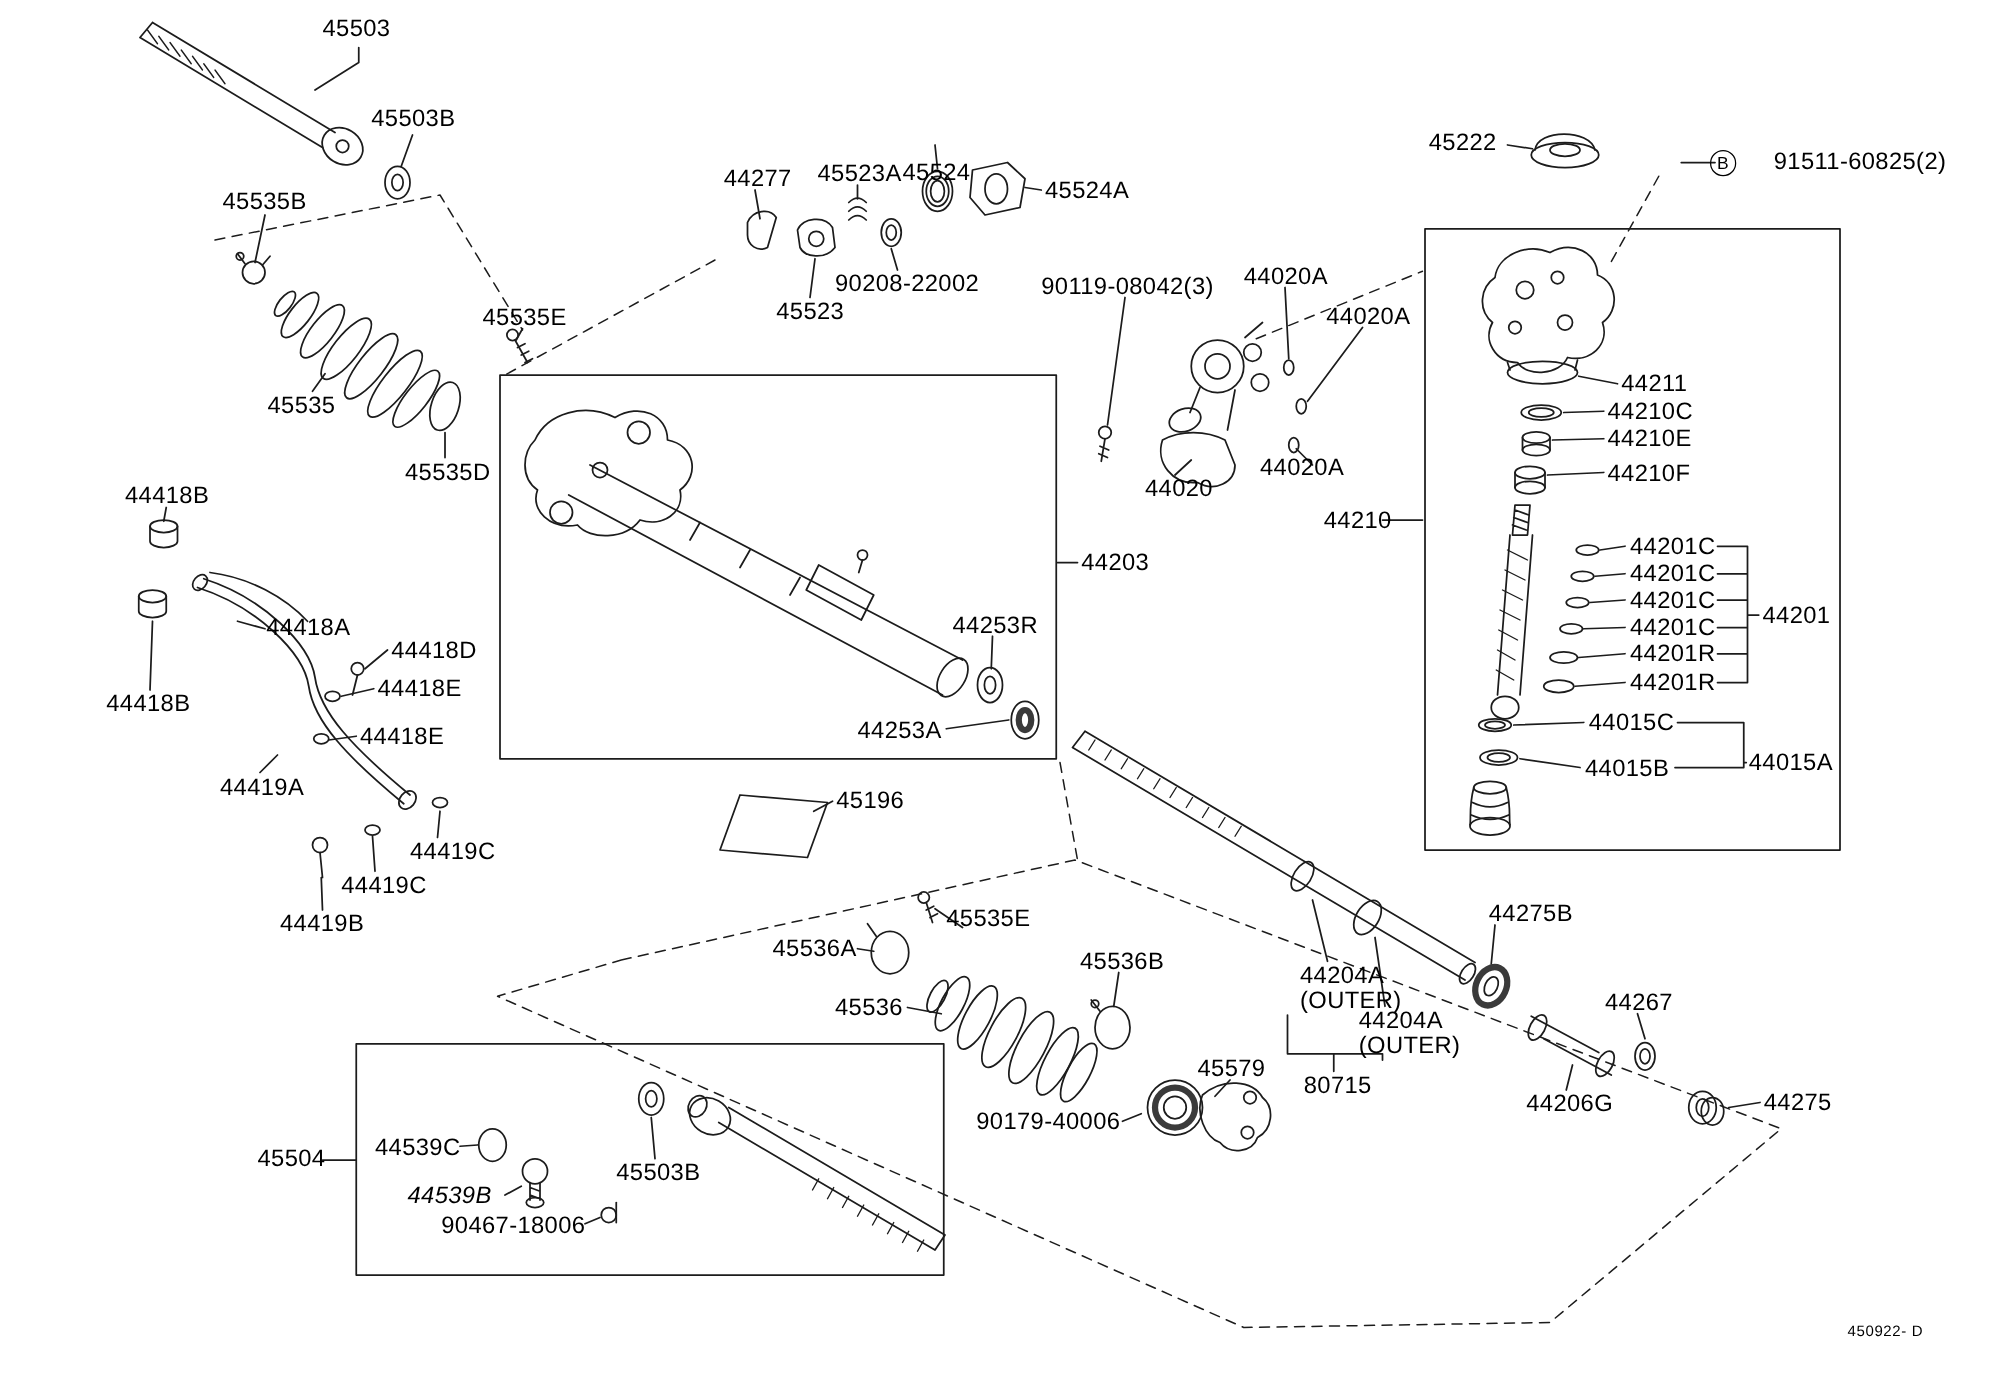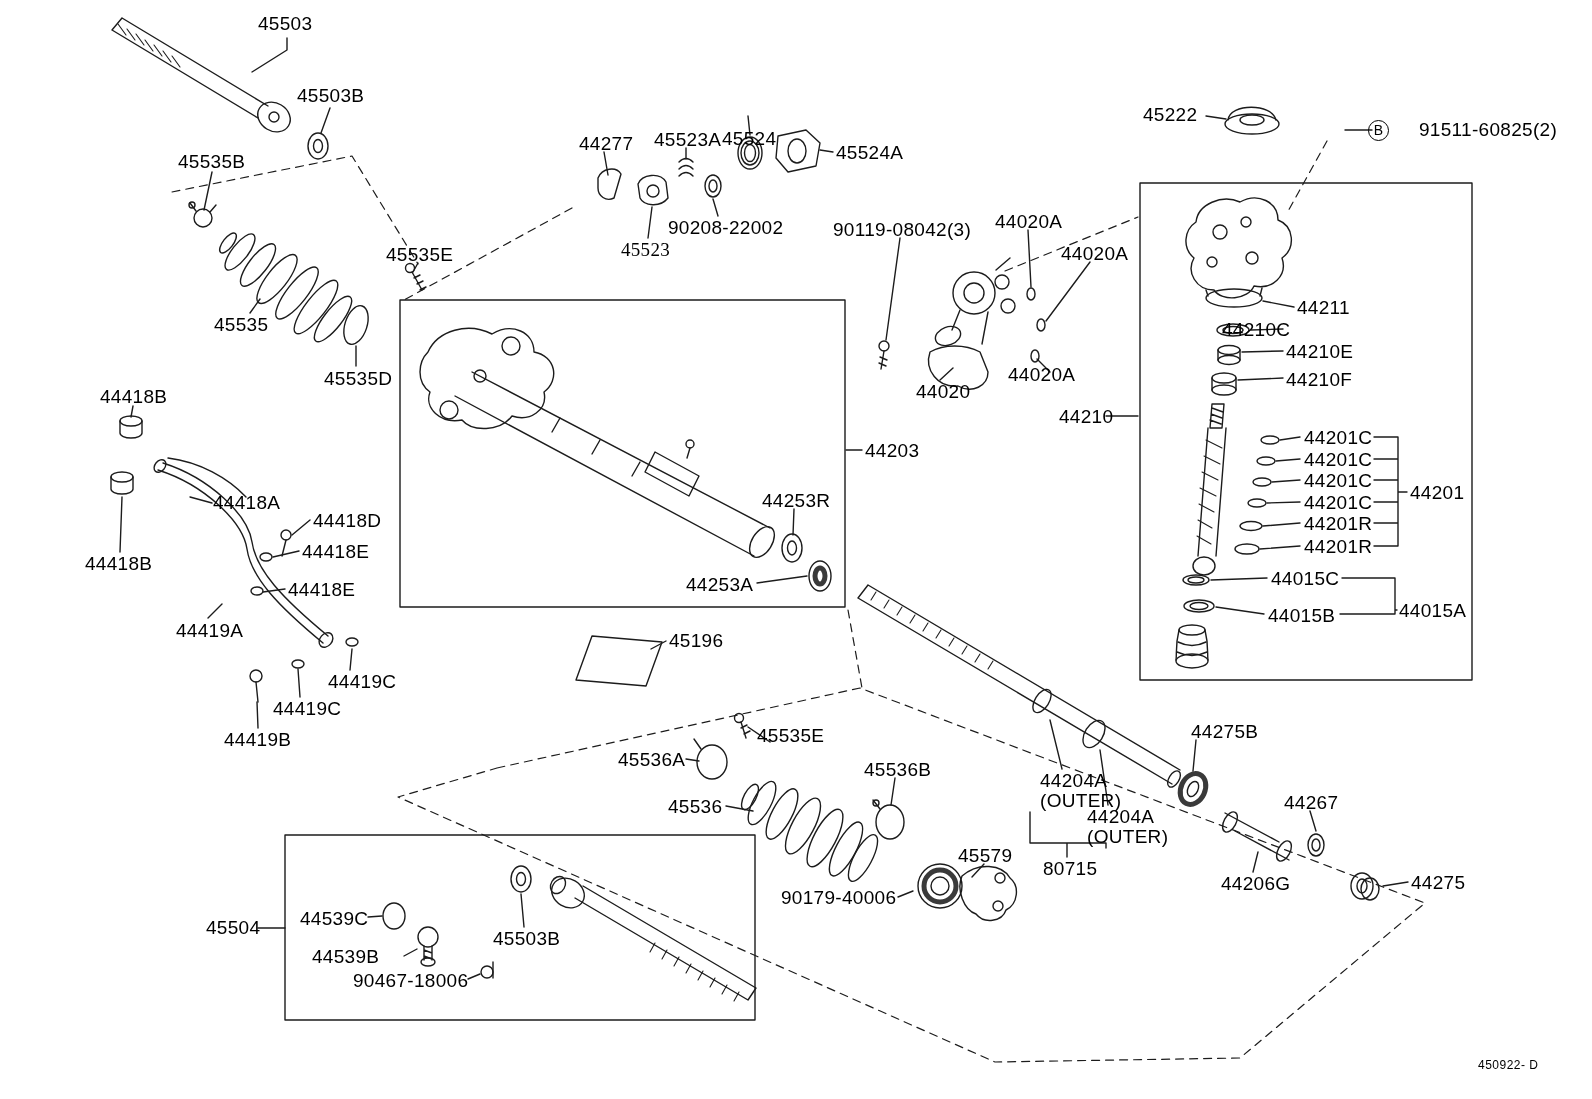--- a/index.html
+++ b/index.html
@@ -306,34 +306,34 @@
       <div class="part-label" style="left: 288px; top: 580px;"><span>44418E</span></div>
       <div class="part-label" style="left: 176px; top: 621px;"><span>44419A</span></div>
       <div class="part-label" style="left: 328px; top: 672px;"><span>44419C</span></div>
       <div class="part-label" style="left: 273px; top: 699px;"><span>44419C</span></div>
       <div class="part-label" style="left: 224px; top: 730px;"><span>44419B</span></div>
       <div class="part-label" style="left: 579px; top: 134px;"><span>44277</span></div>
       <div class="part-label" style="left: 654px; top: 130px;"><span>45523A</span></div>
       <div class="part-label" style="left: 722px; top: 98px; margin-top: 31px;"><span>45524</span></div>
       <div class="part-label" style="left: 836px; top: 143px;"><span>45524A</span></div>
       <div class="part-label" style="left: 668px; top: 218px;"><span>90208-22002</span></div>
-      <div class="part-label" style="left: 621px; top: 240px; font-family: Liberation Serif, serif;"><span>45523</span></div>
+      <div class="part-label" style="left: 621px; top: 240px;"><span>45523</span></div>
       <div class="part-label" style="left: 833px; top: 220px;"><span>90119-08042(3)</span></div>
       <div class="part-label" style="left: 995px; top: 212px;"><span>44020A</span></div>
       <div class="part-label" style="left: 1061px; top: 244px;"><span>44020A</span></div>
       <div class="part-label" style="left: 1008px; top: 365px;"><span>44020A</span></div>
       <div class="part-label" style="left: 916px; top: 382px;"><span>44020</span></div>
       <div class="part-label" style="left: 865px; top: 441px;"><span>44203</span></div>
       <div class="part-label" style="left: 762px; top: 491px;"><span>44253R</span></div>
       <div class="part-label" style="left: 686px; top: 575px;"><span>44253A</span></div>
       <div class="part-label" style="left: 669px; top: 631px;"><span>45196</span></div>
       <div class="part-label" style="left: 1143px; top: 105px;"><span>45222</span></div>
       <div class="part-label" style="left: 1320px; top: 120px; margin-left: 48px;"><span class="circle-letter">B</span><span>91511-60825(2)</span></div>
       <div class="part-label" style="left: 1297px; top: 298px;"><span>44211</span></div>
-      <div class="part-label" style="left: 1222px; top: 320px;"><span>44210C</span></div>
+      <div class="part-label" style="left: 1286px; top: 320px;"><span>44210C</span></div>
       <div class="part-label" style="left: 1286px; top: 342px;"><span>44210E</span></div>
       <div class="part-label" style="left: 1286px; top: 370px;"><span>44210F</span></div>
       <div class="part-label" style="left: 1059px; top: 407px;"><span>44210</span></div>
       <div class="part-label" style="left: 1304px; top: 428px;"><span>44201C</span></div>
       <div class="part-label" style="left: 1304px; top: 450px;"><span>44201C</span></div>
       <div class="part-label" style="left: 1304px; top: 471px;"><span>44201C</span></div>
       <div class="part-label" style="left: 1410px; top: 483px;"><span>44201</span></div>
       <div class="part-label" style="left: 1304px; top: 493px;"><span>44201C</span></div>
       <div class="part-label" style="left: 1304px; top: 514px;"><span>44201R</span></div>
       <div class="part-label" style="left: 1304px; top: 537px;"><span>44201R</span></div>
@@ -349,19 +349,19 @@
       <div class="part-label" style="left: 1087px; top: 807px;"><span>44204A</span><span class="sub">(OUTER)</span></div>
       <div class="part-label" style="left: 1284px; top: 793px;"><span>44267</span></div>
       <div class="part-label" style="left: 1043px; top: 859px;"><span>80715</span></div>
       <div class="part-label" style="left: 1221px; top: 874px;"><span>44206G</span></div>
       <div class="part-label" style="left: 1411px; top: 873px;"><span>44275</span></div>
       <div class="part-label" style="left: 958px; top: 846px;"><span>45579</span></div>
       <div class="part-label" style="left: 781px; top: 888px;"><span>90179-40006</span></div>
       <div class="part-label" style="left: 206px; top: 918px;"><span>45504</span></div>
       <div class="part-label" style="left: 300px; top: 909px;"><span>44539C</span></div>
       <div class="part-label" style="left: 493px; top: 929px;"><span>45503B</span></div>
-      <div class="part-label" style="left: 312px; top: 947px;"><span>44539B</span></div>
+      <div class="part-label" style="left: 326px; top: 947px; font-style: italic;"><span>44539B</span></div>
       <div class="part-label" style="left: 353px; top: 971px;"><span>90467-18006</span></div>
     </div>
 
 <div class="footer-code">450922- D</div>
 
 </div>
 
 </body></html>

